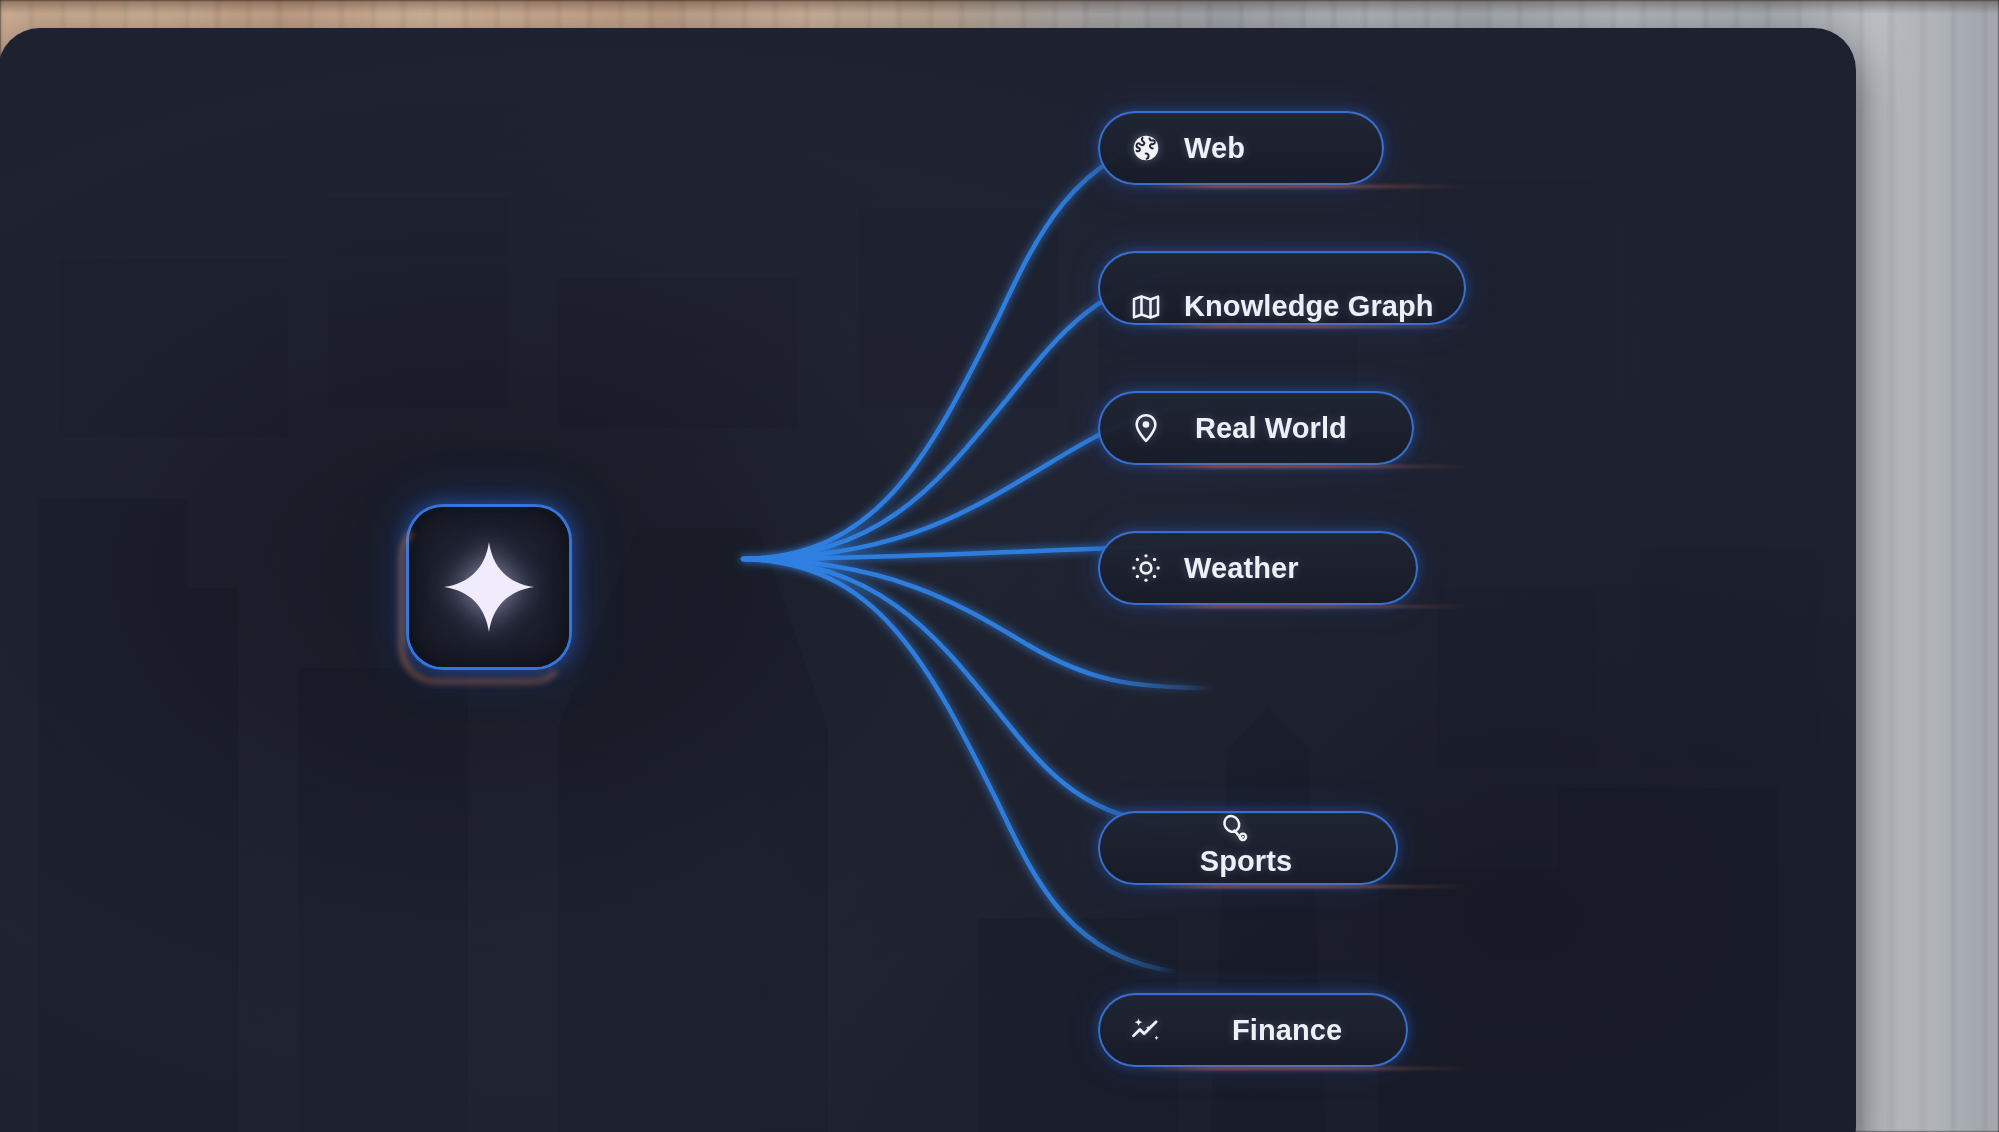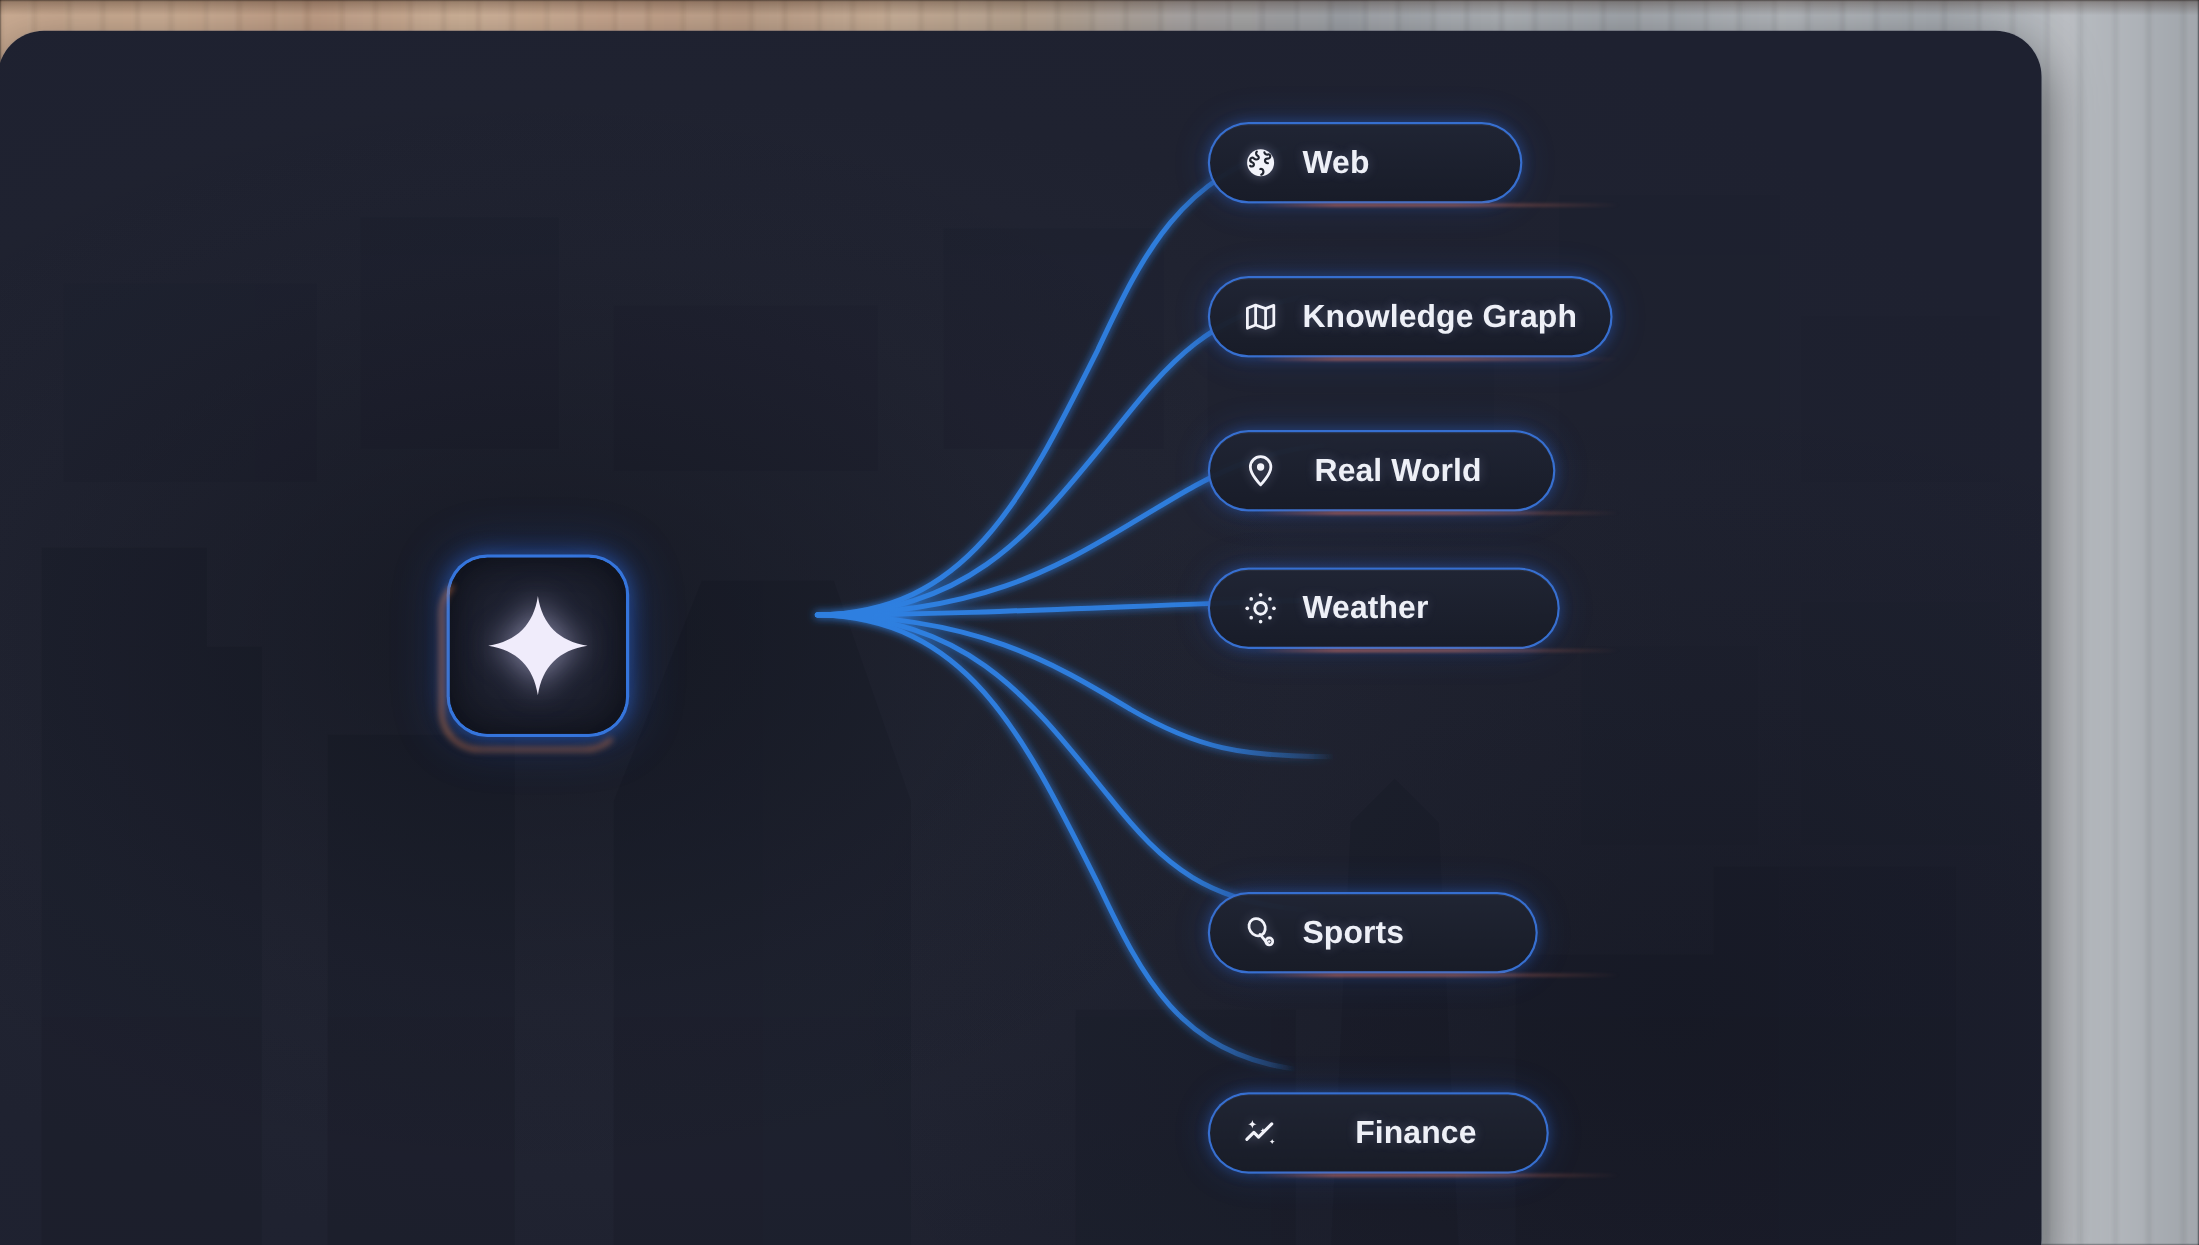--- a/index.html
+++ b/index.html
@@ -289,62 +289,62 @@
           <svg viewBox="0 0 24 24" aria-hidden="true">
             <circle cx="12" cy="12" r="9.2" fill="currentColor"></circle>
             <path d="M9.4 4.4c-.9 1.1-.4 2.3.5 2.8.9.5 1.2 1.5.4 2.2-.8.7-2.2.3-3 -.5-.8-.8-2 -.4-2.3.6-.3 1 .4 2 1.4 2.3 1 .3 1.3 1.3.8 2.1-.5.8-1.7.8-2.3.2" fill="none" stroke="#20242f" stroke-width="1.5" stroke-linecap="round"></path>
             <path d="M14.6 4.9c.3 1.3 1.4 1.7 2.4 1.4.9-.3 1.7.4 1.6 1.4-.1 1-1 1.5-1.9 1.4-1-.1-1.8.6-1.7 1.6.1 1 1 1.5 2 1.6" fill="none" stroke="#20242f" stroke-width="1.5" stroke-linecap="round"></path>
             <path d="M11.8 16.2c1.1-.2 2 .6 2.1 1.6.1 1-.5 1.9-1.4 2.3" fill="none" stroke="#20242f" stroke-width="1.5" stroke-linecap="round"></path>
           </svg>
         </span>
         <span class="chip-label">Web</span>
       </div>
 
-      <div class="chip" style="top:223px; width:368px;">
+      <div class="chip" style="top:223px; width:368px;align-items:flex-end;">
         <span class="chip-icon">
           <svg viewBox="0 0 24 24" aria-hidden="true">
             <path d="M3 6.2 8.6 4 15.4 6.4 21 4.2 21 17.8 15.4 20 8.6 17.6 3 19.8 Z" fill="none" stroke="currentColor" stroke-width="1.9" stroke-linejoin="round"></path>
             <path d="M8.6 4 V17.6" fill="none" stroke="currentColor" stroke-width="1.9"></path>
             <path d="M15.4 6.4 V20" fill="none" stroke="currentColor" stroke-width="1.9"></path>
           </svg>
         </span>
         <span class="chip-label">Knowledge Graph</span>
       </div>
 
       <div class="chip" style="top:363px; width:316px;gap:11px;">
         <span class="chip-icon">
           <svg viewBox="0 0 24 24" aria-hidden="true">
             <path d="M12 2.4c-3.9 0-7 3.1-7 7 0 5 7 12.2 7 12.2s7-7.2 7-12.2c0-3.9-3.1-7-7-7z" fill="none" stroke="currentColor" stroke-width="1.9" stroke-linejoin="round"></path>
             <circle cx="12" cy="9.4" r="2.5" fill="currentColor"></circle>
           </svg>
         </span>
         <span class="chip-label">Real World</span>
       </div>
 
-      <div class="chip" style="top:488px; width:320px;">
+      <div class="chip" style="top:503px; width:320px;">
         <span class="chip-icon">
           <svg viewBox="0 0 24 24" aria-hidden="true">
             <circle cx="12" cy="12" r="4" fill="none" stroke="currentColor" stroke-width="2"></circle>
             <g fill="currentColor">
               <circle cx="12" cy="2.9" r="1.25"></circle>
               <circle cx="12" cy="21.1" r="1.25"></circle>
               <circle cx="2.9" cy="12" r="1.25"></circle>
               <circle cx="21.1" cy="12" r="1.25"></circle>
               <circle cx="5.6" cy="5.6" r="1.25"></circle>
               <circle cx="18.4" cy="18.4" r="1.25"></circle>
               <circle cx="5.6" cy="18.4" r="1.25"></circle>
               <circle cx="18.4" cy="5.6" r="1.25"></circle>
             </g>
           </svg>
         </span>
         <span class="chip-label">Weather</span>
       </div>
 
 
-      <div class="chip" style="top:783px; width:300px;">
+      <div class="chip" style="top:783px; width:300px;flex-direction:column;">
         <span class="chip-icon">
           <svg viewBox="0 0 24 24" aria-hidden="true">
             <ellipse cx="9.6" cy="8.2" rx="5.3" ry="6.1" transform="rotate(-32 9.6 8.2)" fill="none" stroke="currentColor" stroke-width="1.9"></ellipse>
             <path d="M11.6 13.1 16.6 19.2" fill="none" stroke="currentColor" stroke-width="1.9" stroke-linecap="round"></path>
             <circle cx="17.9" cy="17.9" r="2.4" fill="none" stroke="currentColor" stroke-width="1.8"></circle>
             <circle cx="17.9" cy="17.9" r="0.9" fill="currentColor"></circle>
           </svg>
         </span>
         <span class="chip-label">Sports</span>
       </div>

